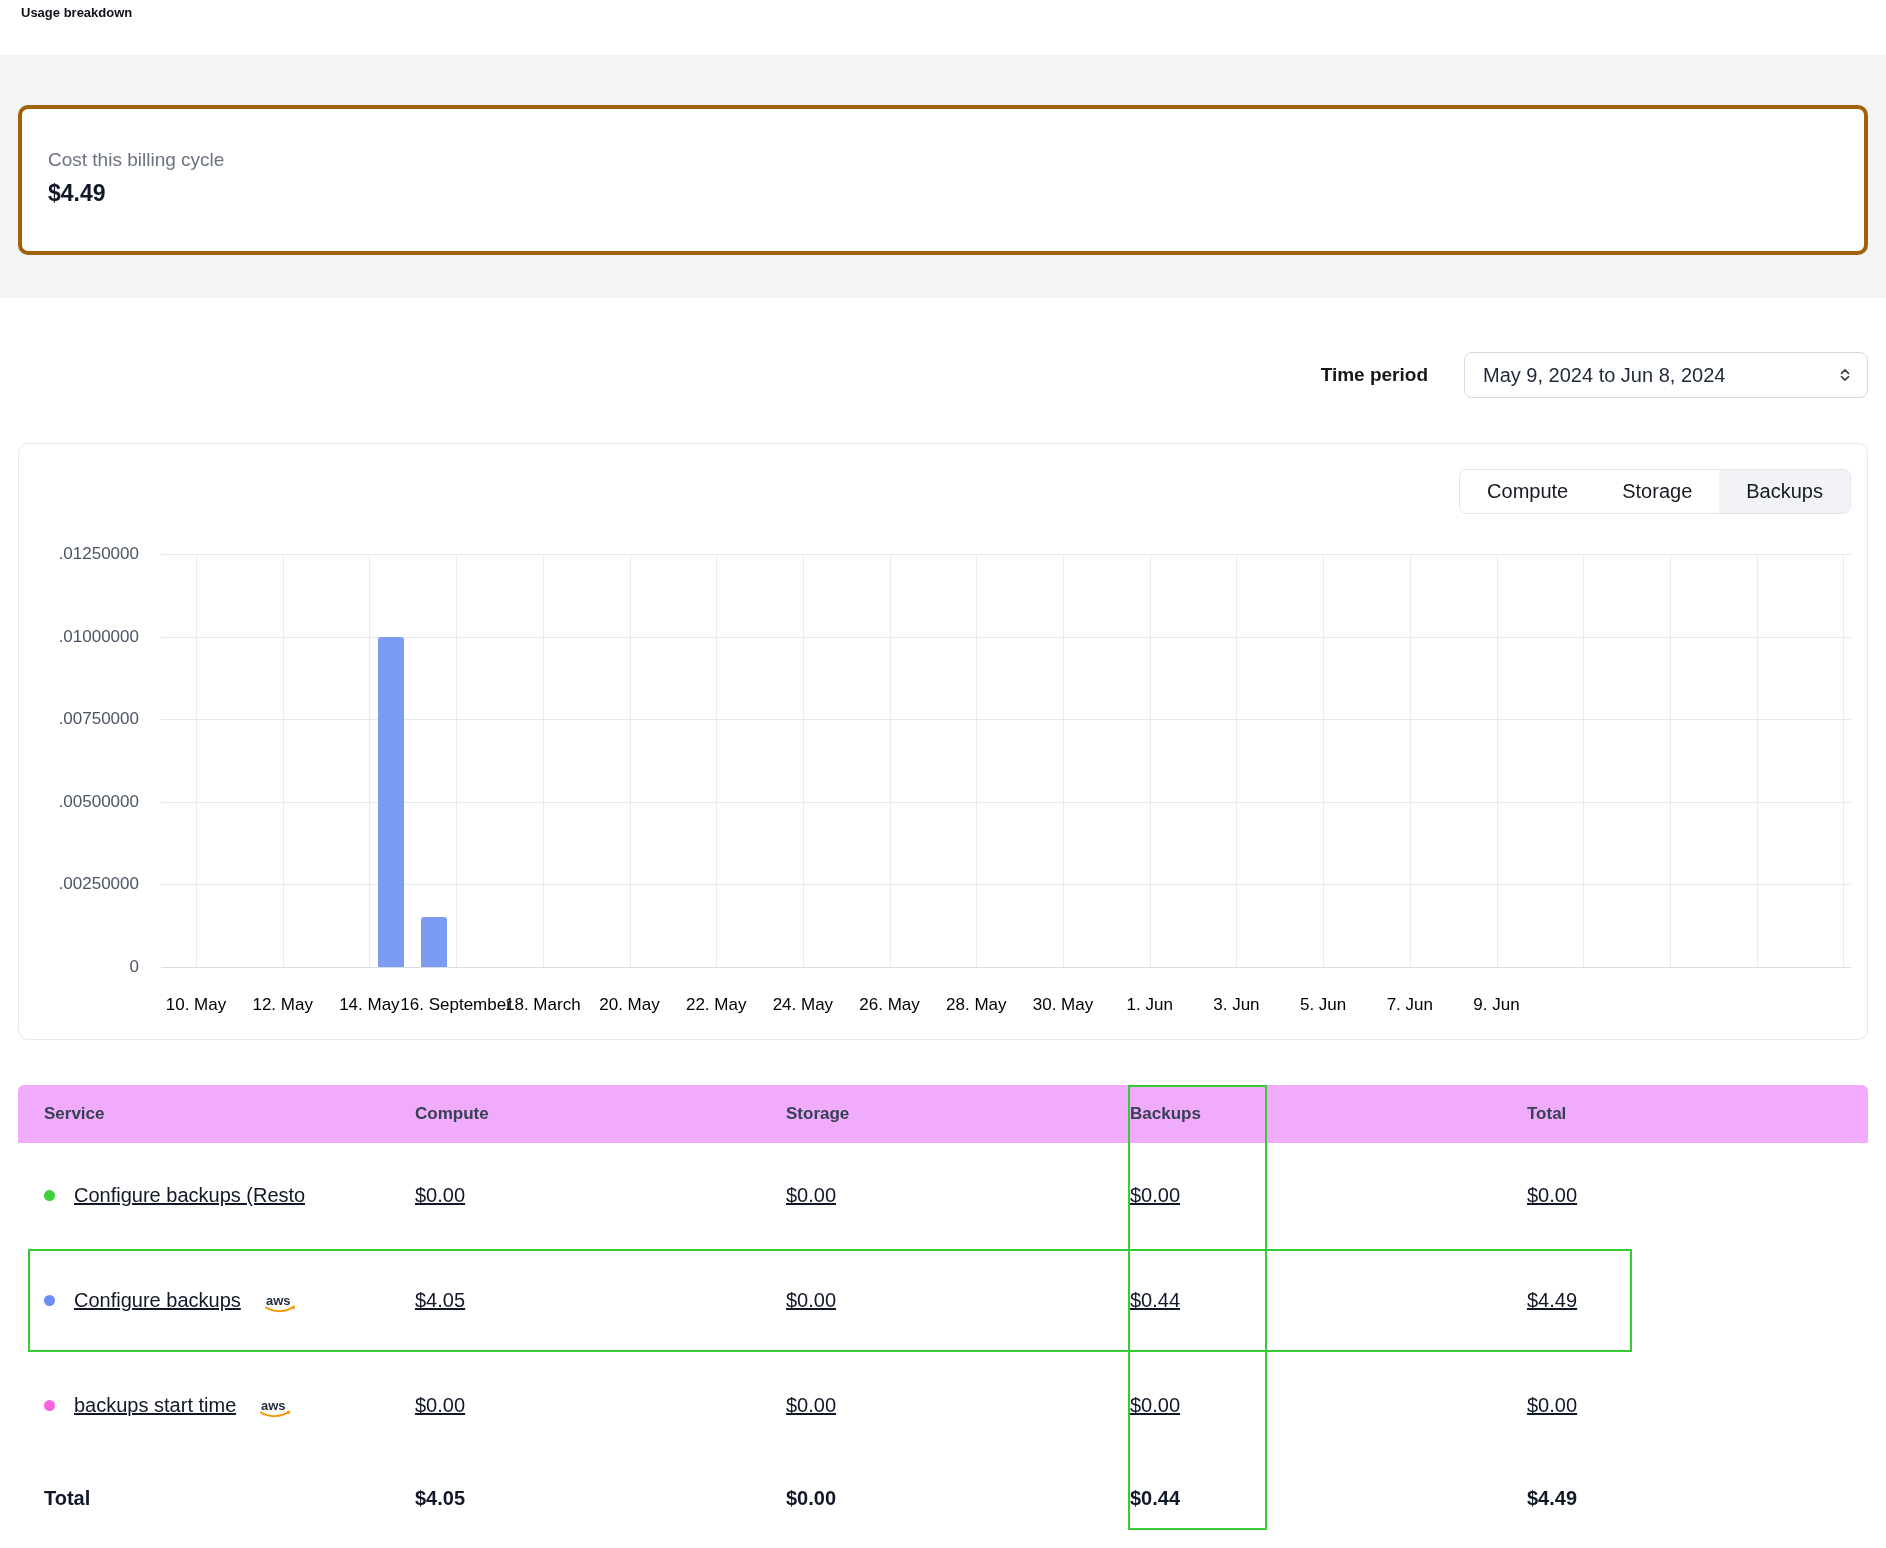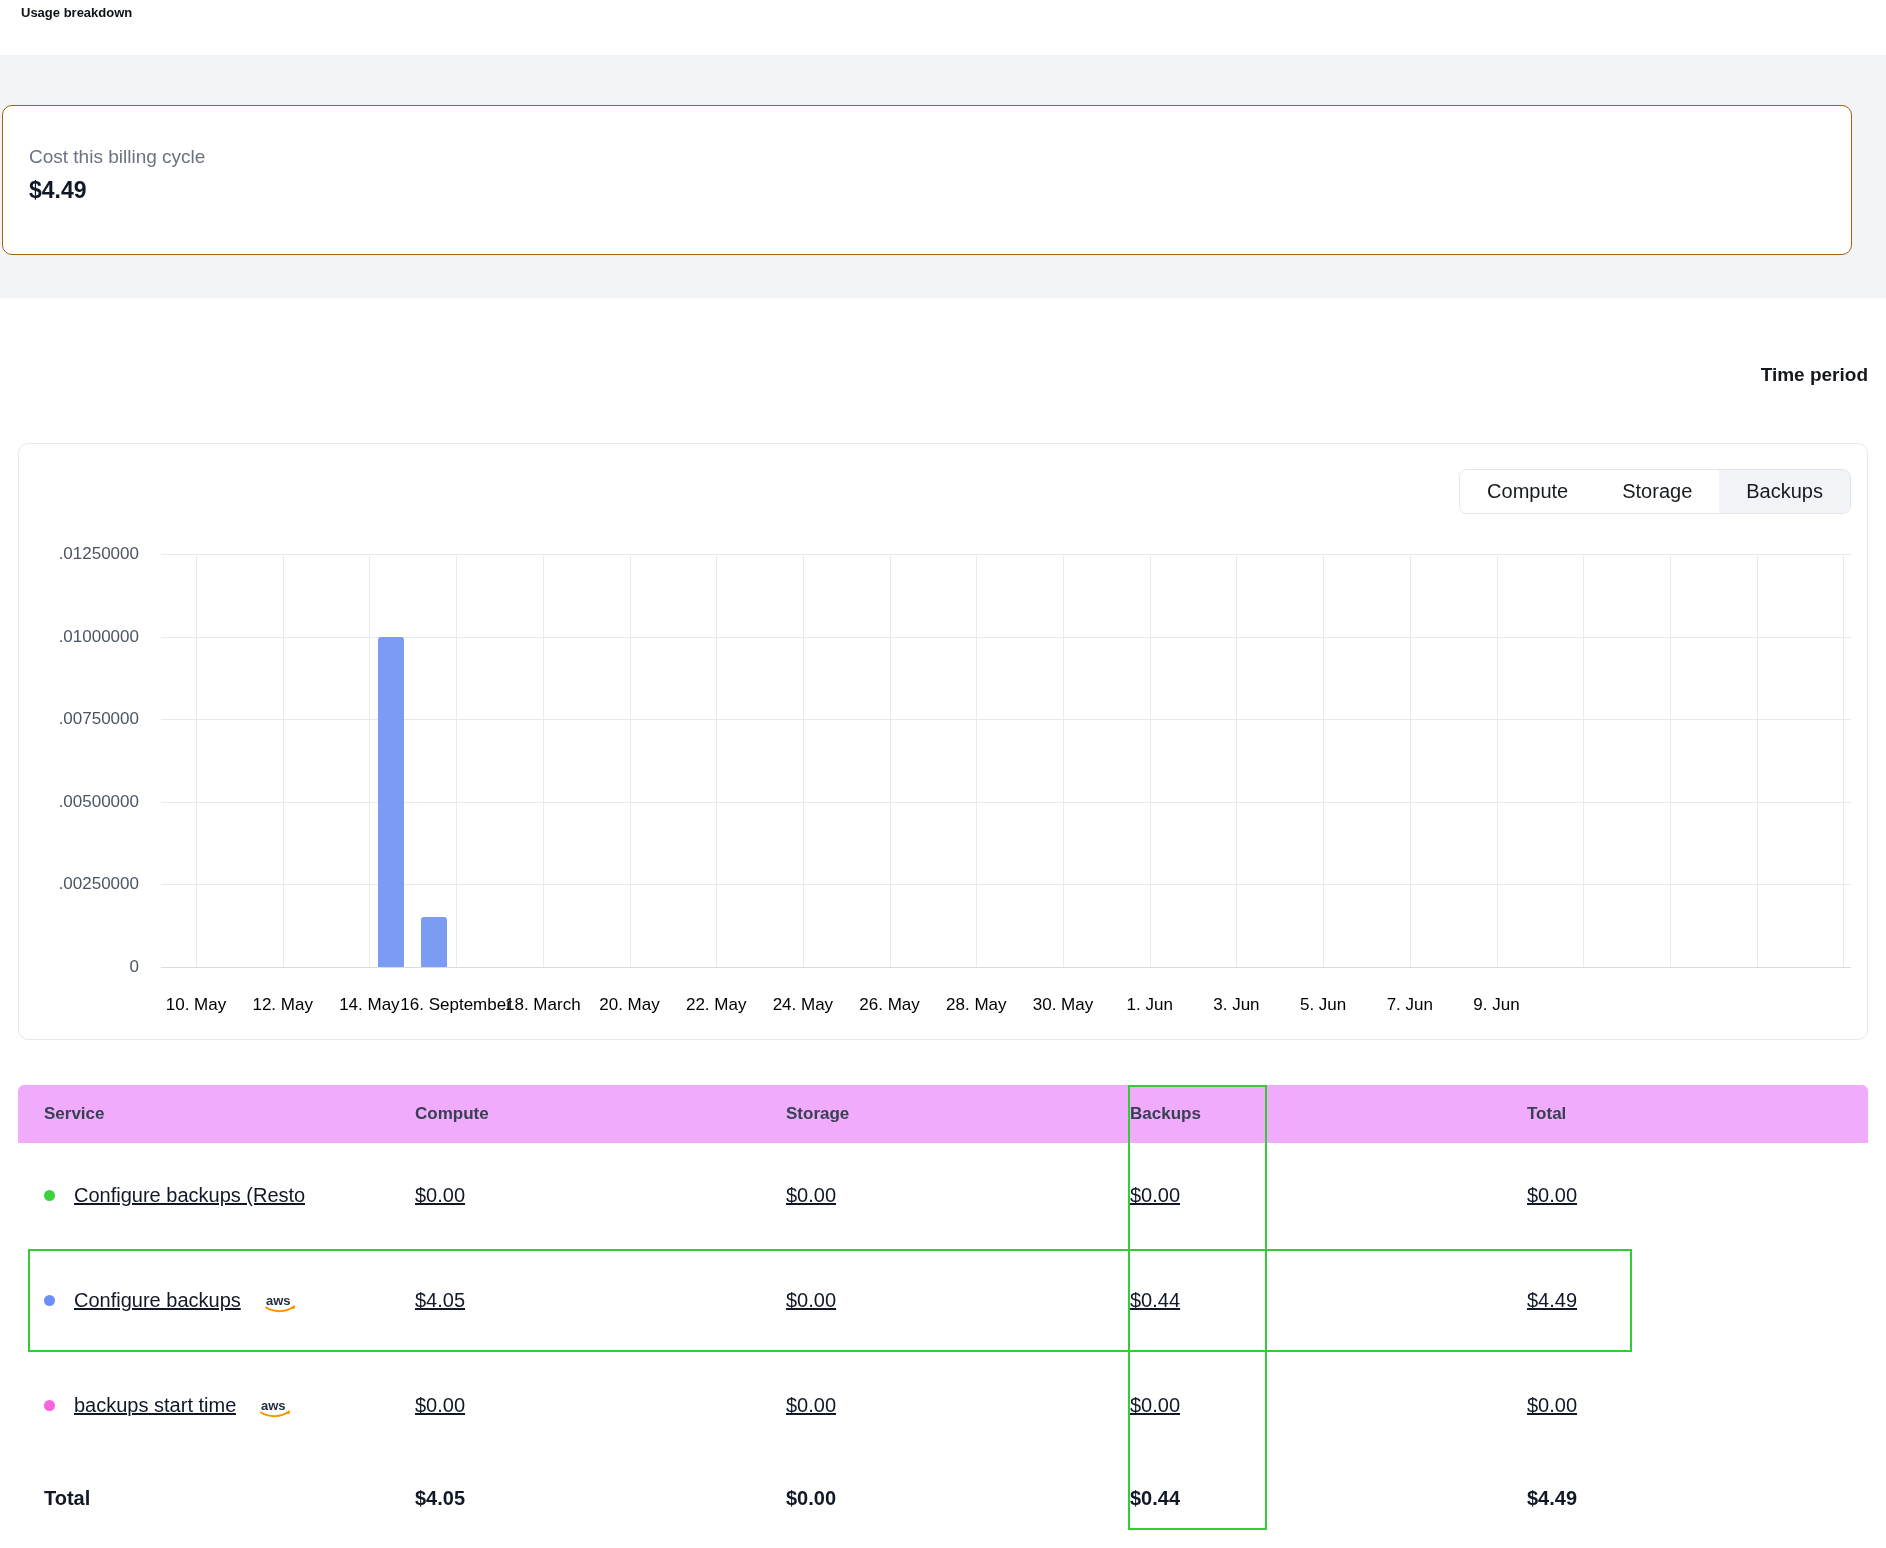--- a/index.html
+++ b/index.html
@@ -1,21 +1,21 @@
 <!DOCTYPE html>
 <html><head>
 <meta charset="utf-8">
 <style>
   * { margin:0; padding:0; box-sizing:border-box; }
   html, body { width:1886px; height:1548px; background:#ffffff; font-family:"Liberation Sans", sans-serif; color:#111827; position:relative; overflow:hidden; }
 
   .page-title { position:absolute; left:21px; top:5px; font-size:13px; font-weight:700; color:#0d1117; }
 
   .summary-band { position:absolute; left:0; top:55px; width:1886px; height:243px; background:#f2f4f6; }
-  .summary-card { position:absolute; left:2px; top:50px; width:1850px; height:150px; background:#ffffff; border:1px solid #a16207; border-radius:10px; padding:40px 26px; }
+  .summary-card { position:absolute; left:18px; top:50px; width:1850px; height:150px; background:#ffffff; border:4px solid #a16207; border-radius:10px; padding:40px 26px; }
   .summary-label { font-size:19px; color:#6b7280; }
   .summary-value { font-size:23px; font-weight:700; margin-top:9px; color:#101828; }
 
   .time-period { position:absolute; top:352px; right:18px; height:46px; display:flex; align-items:center; gap:36px; }
   .tp-label { font-size:19px; font-weight:700; color:#14181d; }
   .tp-select { width:404px; height:46px; border:1px solid #d7dbdf; border-radius:8px; background:#fff; display:flex; align-items:center; justify-content:space-between; padding:0 14px 0 18px; font-size:20px; color:#1f2937; cursor:pointer; }
 
   .chart-card { position:absolute; left:18px; top:443px; width:1850px; height:597px; background:#fff; border:1px solid #e7e9ec; border-radius:10px; }
   .tabs { position:absolute; top:25px; right:16px; display:flex; border:1px solid #e2e5e9; border-radius:8px; overflow:hidden; background:#fff; }
   .tab { font-family:inherit; font-size:20px; color:#171b21; background:#fff; border:none; padding:10px 27px; cursor:pointer; }
@@ -50,20 +50,27 @@
 
 <div class="summary-band">
   <div class="summary-card">
     <div class="summary-label">Cost this billing cycle</div>
     <div class="summary-value">$4.49</div>
   </div>
 </div>
 
 <div class="time-period">
   <span class="tp-label">Time period</span>
+  <div class="tp-select" role="combobox">
+    <span>May 9, 2024 to Jun 8, 2024</span>
+    <svg width="16" height="16" viewBox="0 0 16 16" fill="none">
+      <path d="M4.5 6.3 L8 2.8 L11.5 6.3" stroke="#3f4750" stroke-width="1.7" stroke-linecap="round" stroke-linejoin="round"></path>
+      <path d="M4.5 9.7 L8 13.2 L11.5 9.7" stroke="#3f4750" stroke-width="1.7" stroke-linecap="round" stroke-linejoin="round"></path>
+    </svg>
+  </div>
 </div>
 
 <div class="chart-card">
   <div class="tabs">
       <button class="tab">Compute</button>
       <button class="tab">Storage</button>
       <button class="tab active">Backups</button>
     </div>
   <div class="plot">
       <div class="gridline-h" style="top: 0px;"></div>

